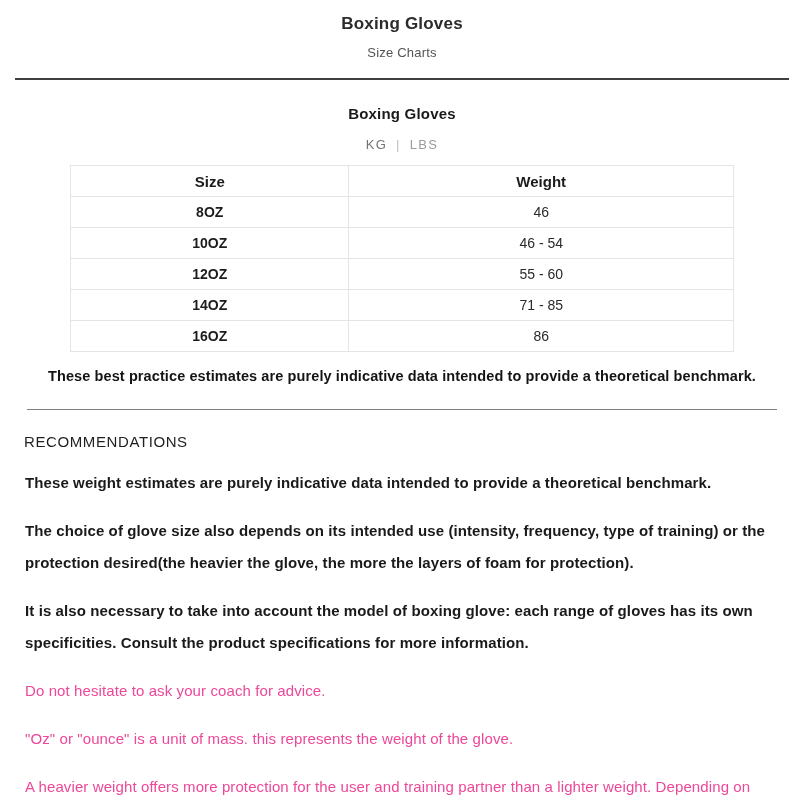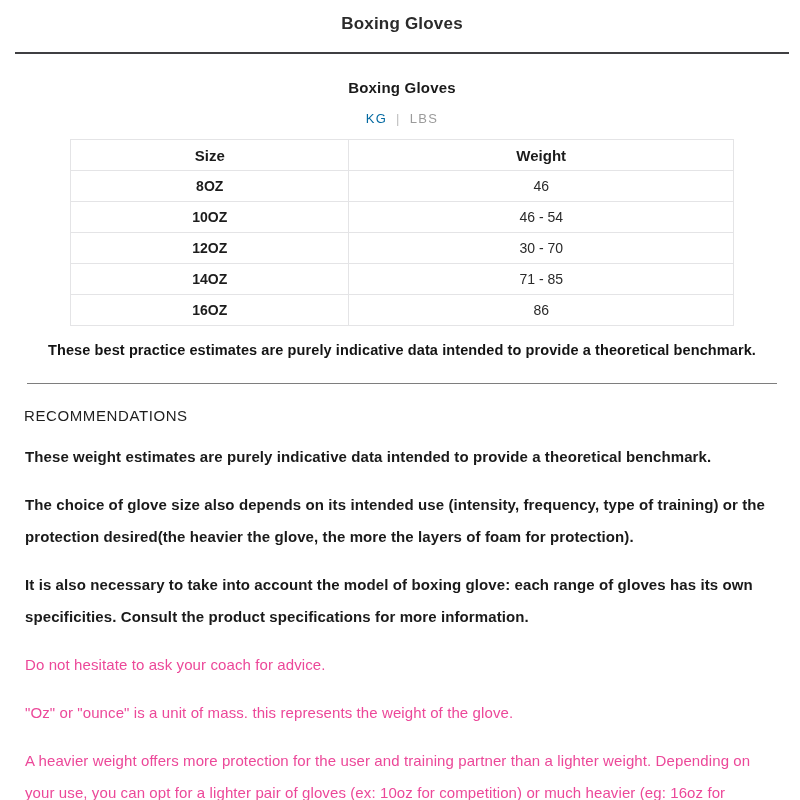--- a/index.html
+++ b/index.html
@@ -26,21 +26,21 @@
 
   
   .chart-title {
     font-size: 15px; font-weight: 700; color: #1a1a1a;
     text-align: center; margin-top: 21px; letter-spacing: 0.2px;
   }
   .unit-toggle {
     text-align: center; margin-top: 13px; font-size: 13px;
     letter-spacing: 1.3px; user-select: none;
   }
-  .unit-toggle .unit-kg { color: #0369a1; cursor: pointer; }
+  .unit-toggle .unit-kg { color: #737373; cursor: pointer; }
   .unit-toggle .unit-sep { color: #bdbdbd; margin: 0 7px; font-weight: 300; }
   .unit-toggle .unit-lbs { color: #9b9b9b; cursor: pointer; }
 
   table.size-table {
     width: 664px; margin: 12px auto 0 auto;
     border-collapse: collapse; table-layout: fixed;
   }
   table.size-table col.c-size { width: 42%; }
   table.size-table col.c-weight { width: 58%; }
   table.size-table th, table.size-table td {
@@ -72,20 +72,21 @@
   }
   .para.bold { font-weight: 700; color: #1a1a1a; }
 </style>
 </head>
 <body>
 
 <div class="page">
 
   <header class="page-header">
     <h1 class="page-title">Boxing Gloves</h1>
+    <div class="page-subtitle">Size Charts</div>
   </header>
 
   <hr class="rule-dark">
 
   <section>
     <h2 class="chart-title">Boxing Gloves</h2>
 
     <div class="unit-toggle">
       <span class="unit-kg">KG</span><span class="unit-sep">|</span><span class="unit-lbs">LBS</span>
     </div>
@@ -105,21 +106,21 @@
           <tr>
             <td class="size-cell">8OZ</td>
             <td>46</td>
           </tr>
           <tr>
             <td class="size-cell">10OZ</td>
             <td>46 - 54</td>
           </tr>
           <tr>
             <td class="size-cell">12OZ</td>
-            <td>30 - 70</td>
+            <td>55 - 60</td>
           </tr>
           <tr>
             <td class="size-cell">14OZ</td>
             <td>71 - 85</td>
           </tr>
           <tr>
             <td class="size-cell">16OZ</td>
             <td>86</td>
           </tr>
         </tbody>

